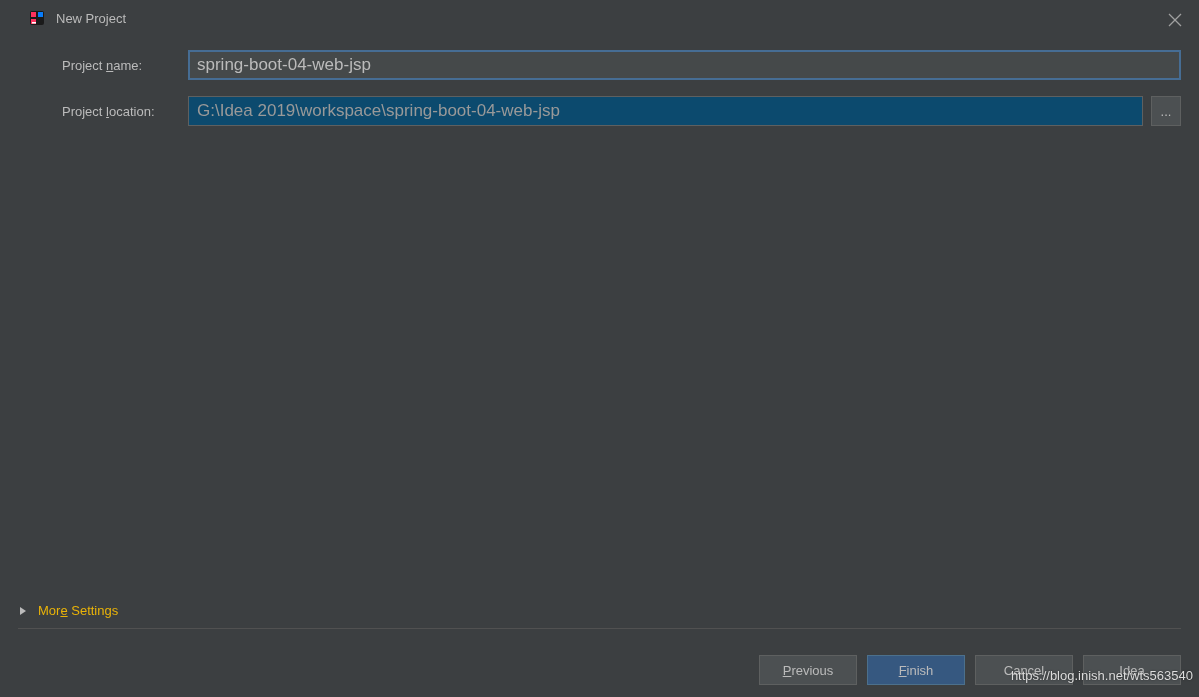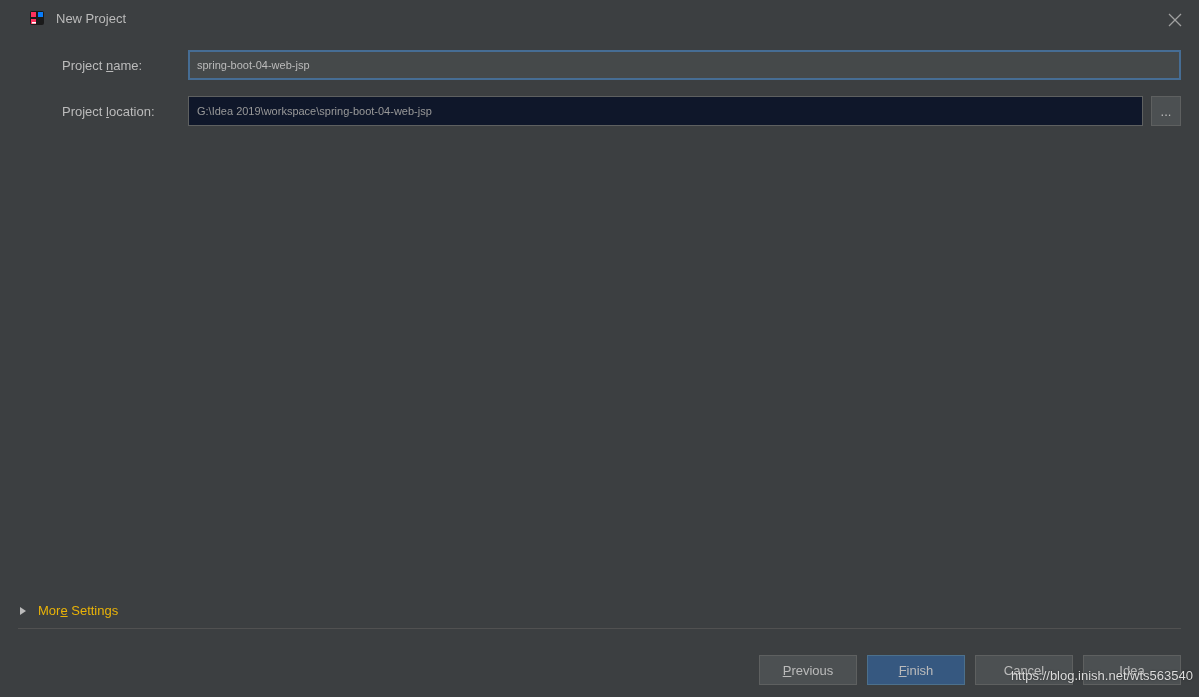--- a/index.html
+++ b/index.html
@@ -75,31 +75,31 @@
     .underline {
       text-decoration: underline;
     }
     .text-input {
       flex: 1;
       height: 30px;
       background: #45494a;
       border: 1px solid #5e6060;
       color: #bbbbbb;
       padding: 0 8px;
-      font-size: 11px;
+      font-size: 17px;
       font-family: inherit;
       outline: none;
     }
     .text-input.focused {
       border: 2px solid #466d94;
       background: #45494a;
       padding: 0 7px;
     }
     .text-input.readonly {
-      background: #0f172a;
+      background: #0c4a6e;
       color: #999999;
     }
     .browse-btn {
       width: 30px;
       height: 30px;
       margin-left: 8px;
       background: #4c5052;
       border: 1px solid #5e6060;
       color: #bbbbbb;
       cursor: pointer;

